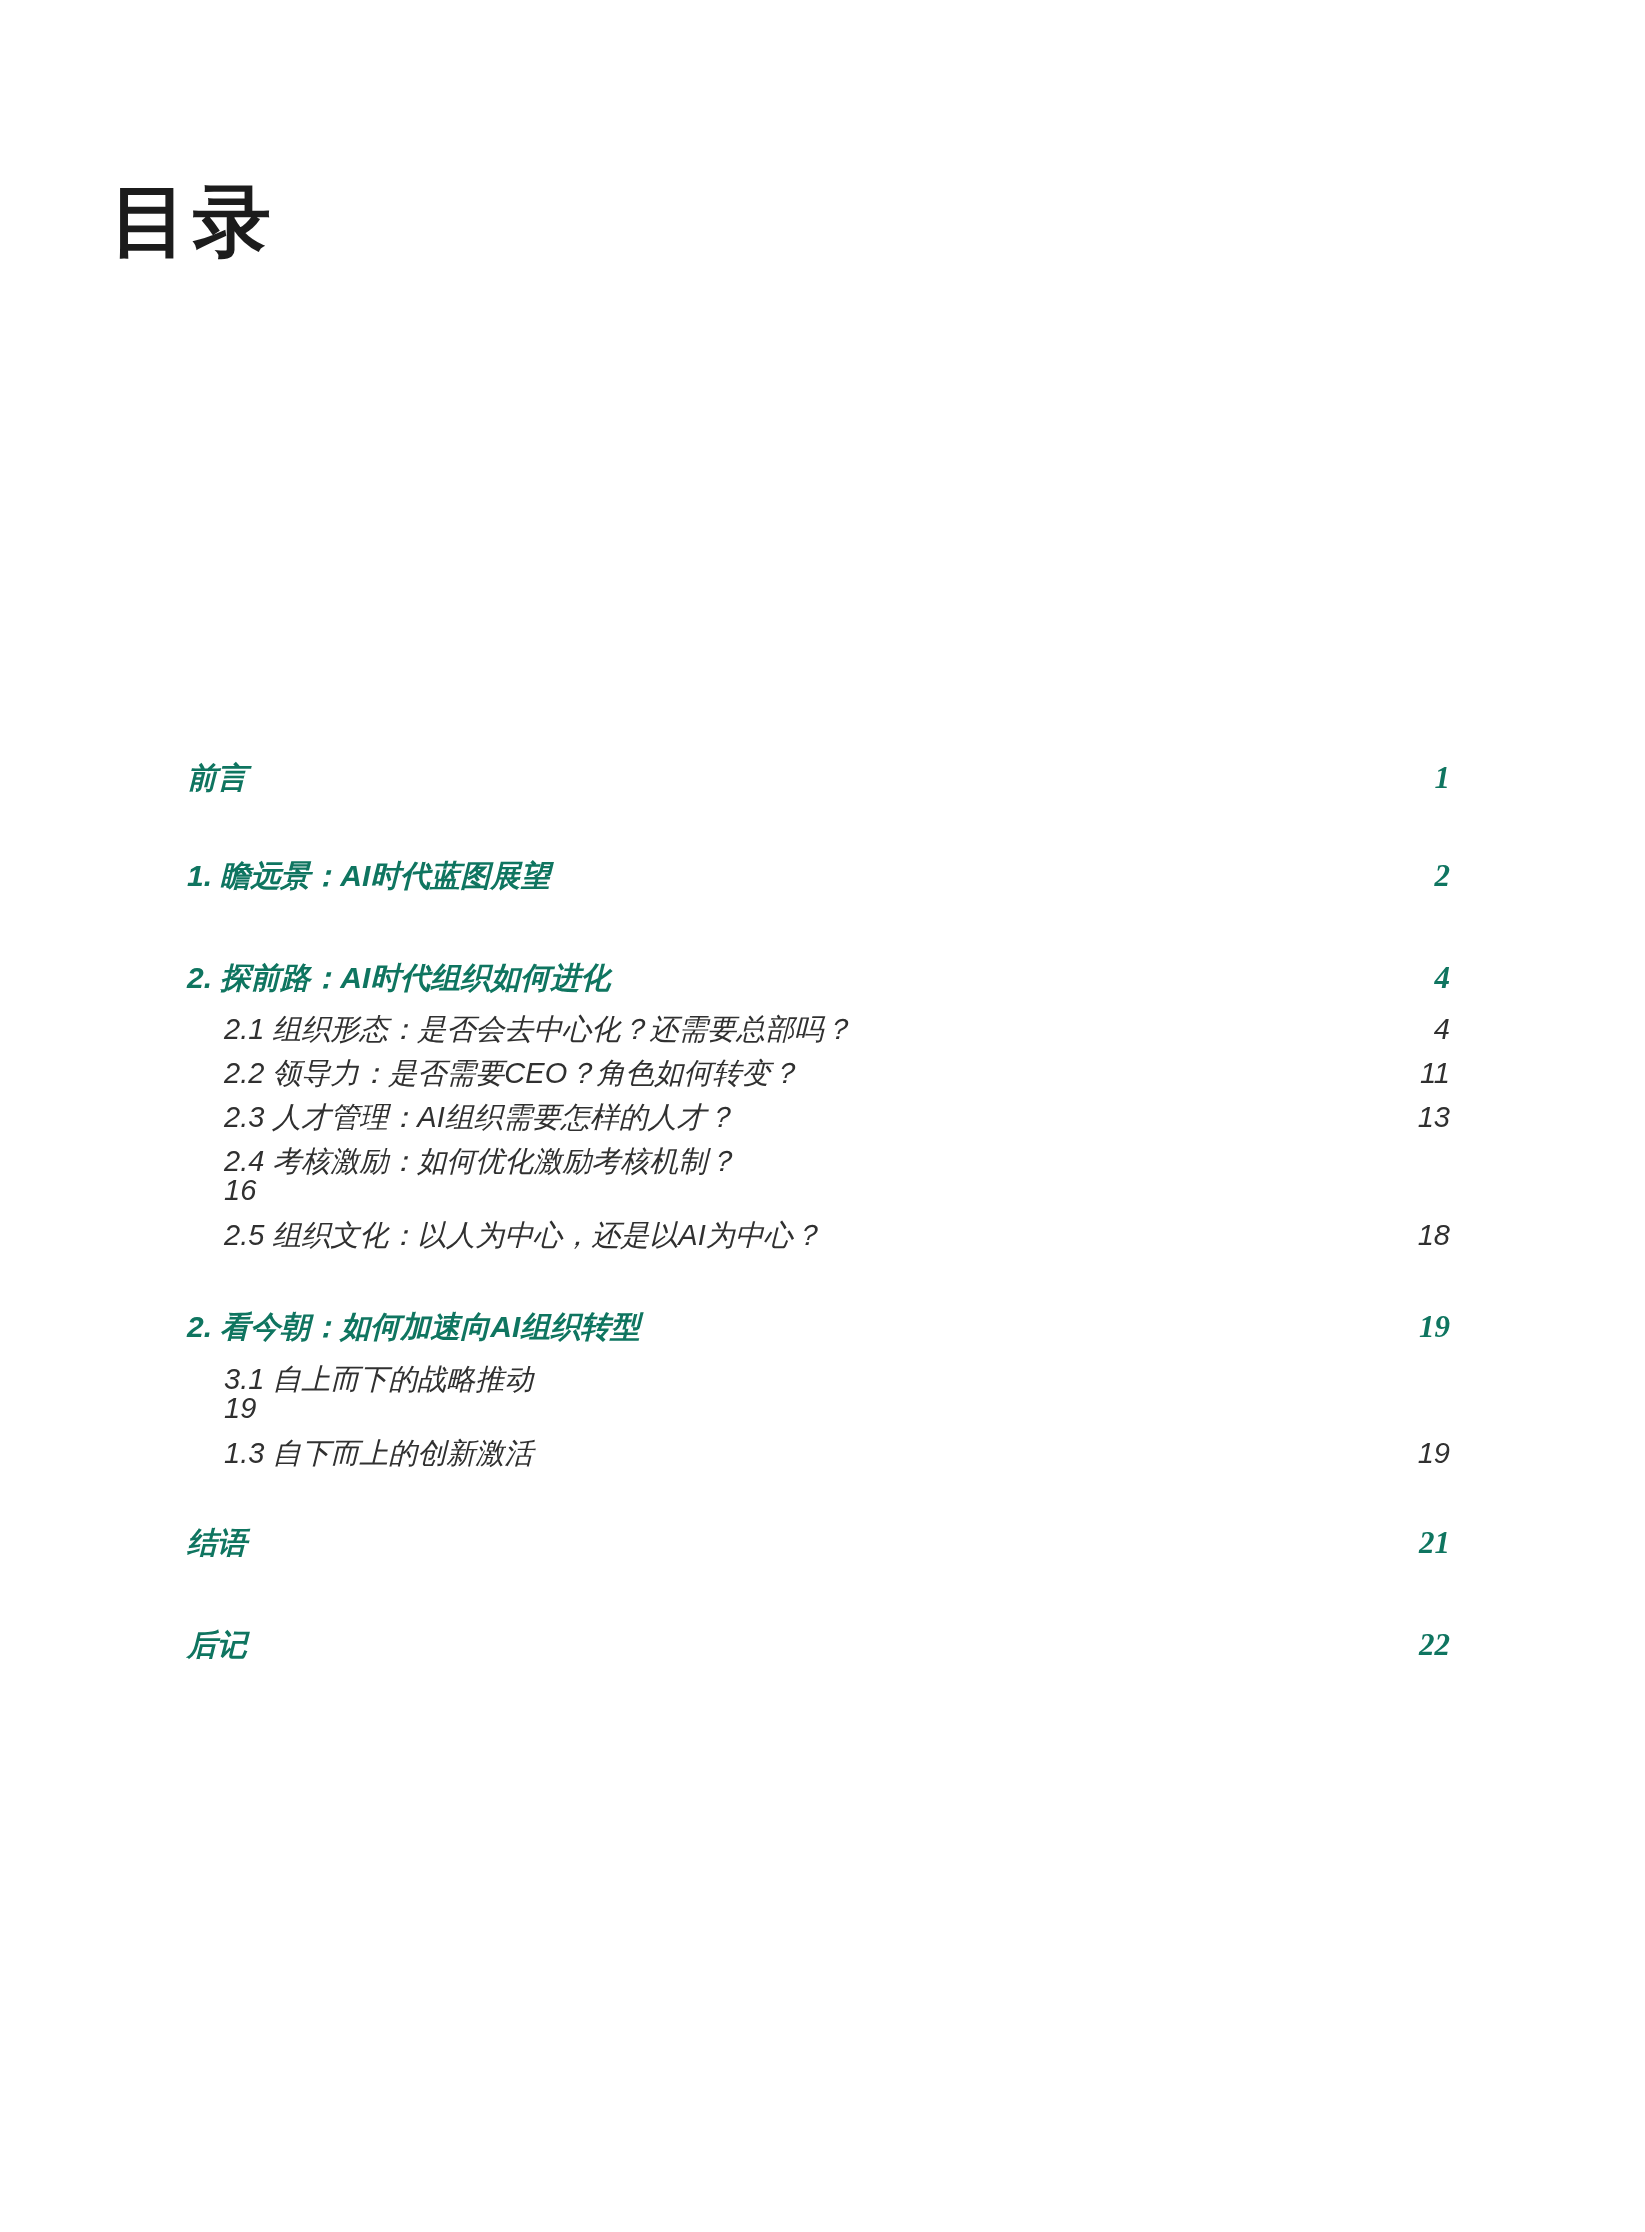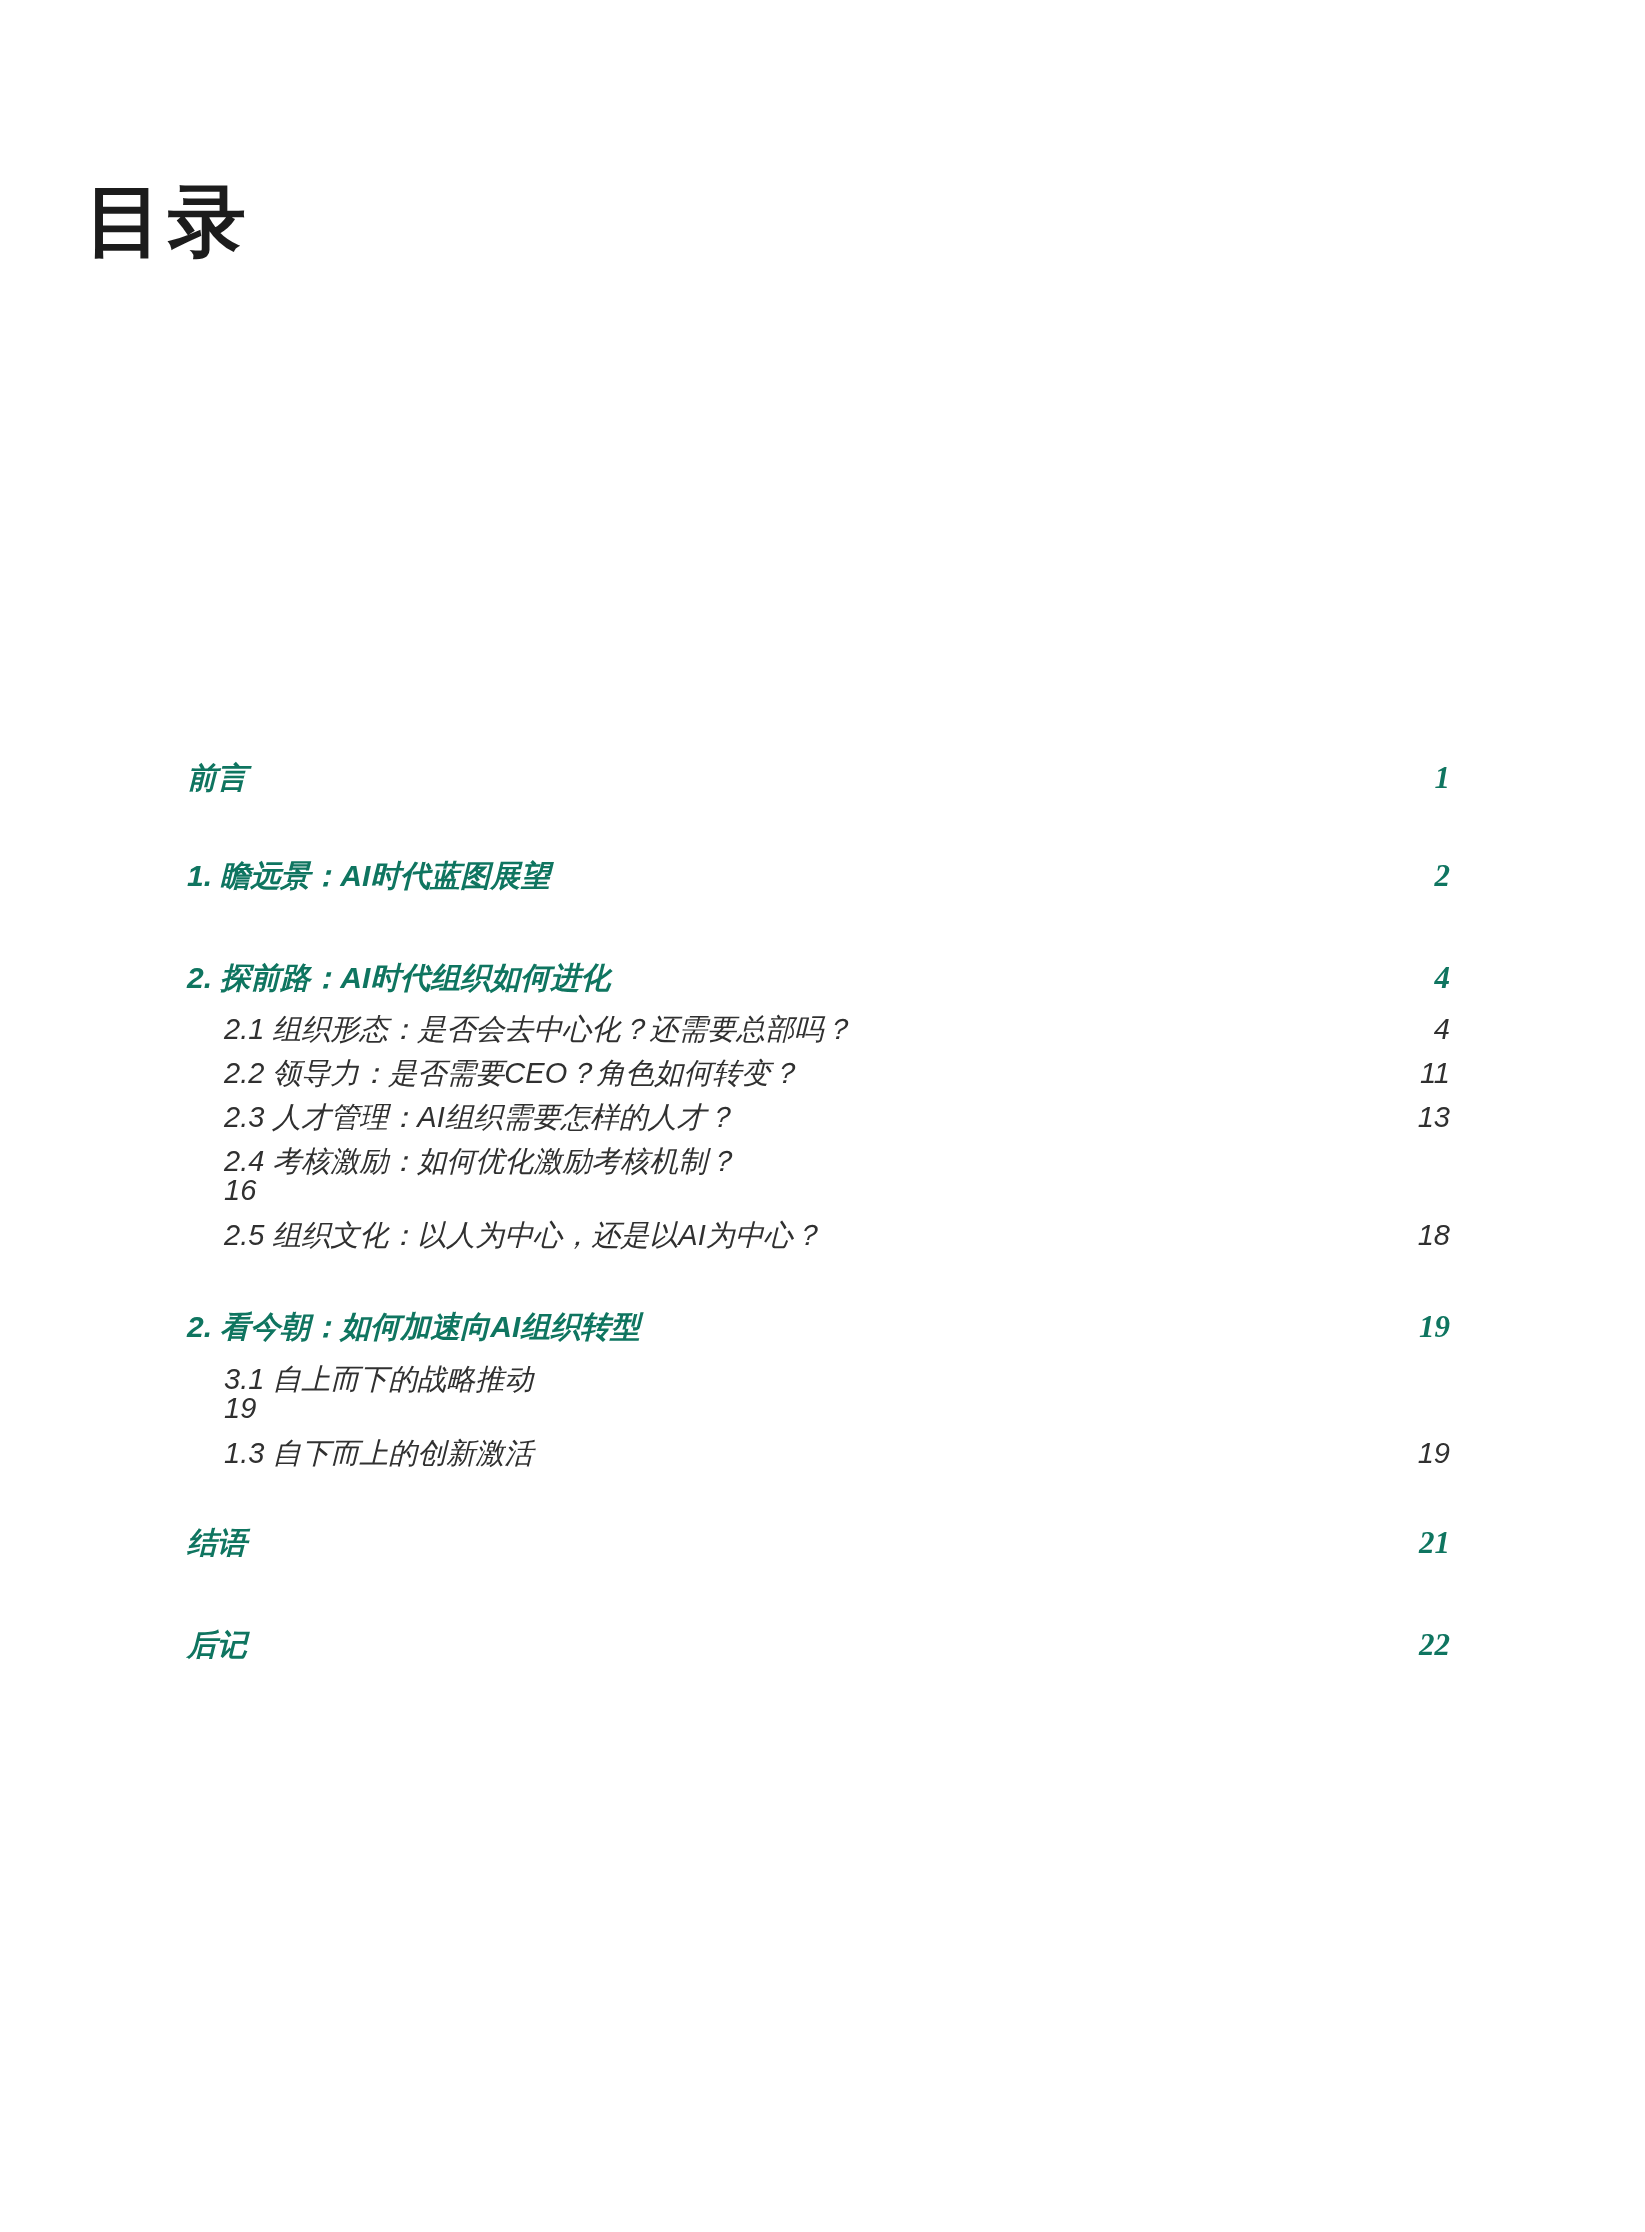--- a/index.html
+++ b/index.html
@@ -10,21 +10,21 @@
   body {
     width: 1646px;
     height: 2233px;
     position: relative;
     font-family: "Liberation Sans", sans-serif;
     -webkit-font-smoothing: antialiased;
   }
   .doc-title {
     margin: 0;
     padding-top: 177px;
-    padding-left: 85px;
+    padding-left: 110px;
     font-family: "Liberation Serif", "DejaVu Serif", serif;
     font-weight: 700;
     font-size: 78px;
     line-height: 1.16;
     letter-spacing: 5px;
     color: #1c1c1c;
   }
   .toc {
     margin-top: 496px;
     margin-left: 187px;

